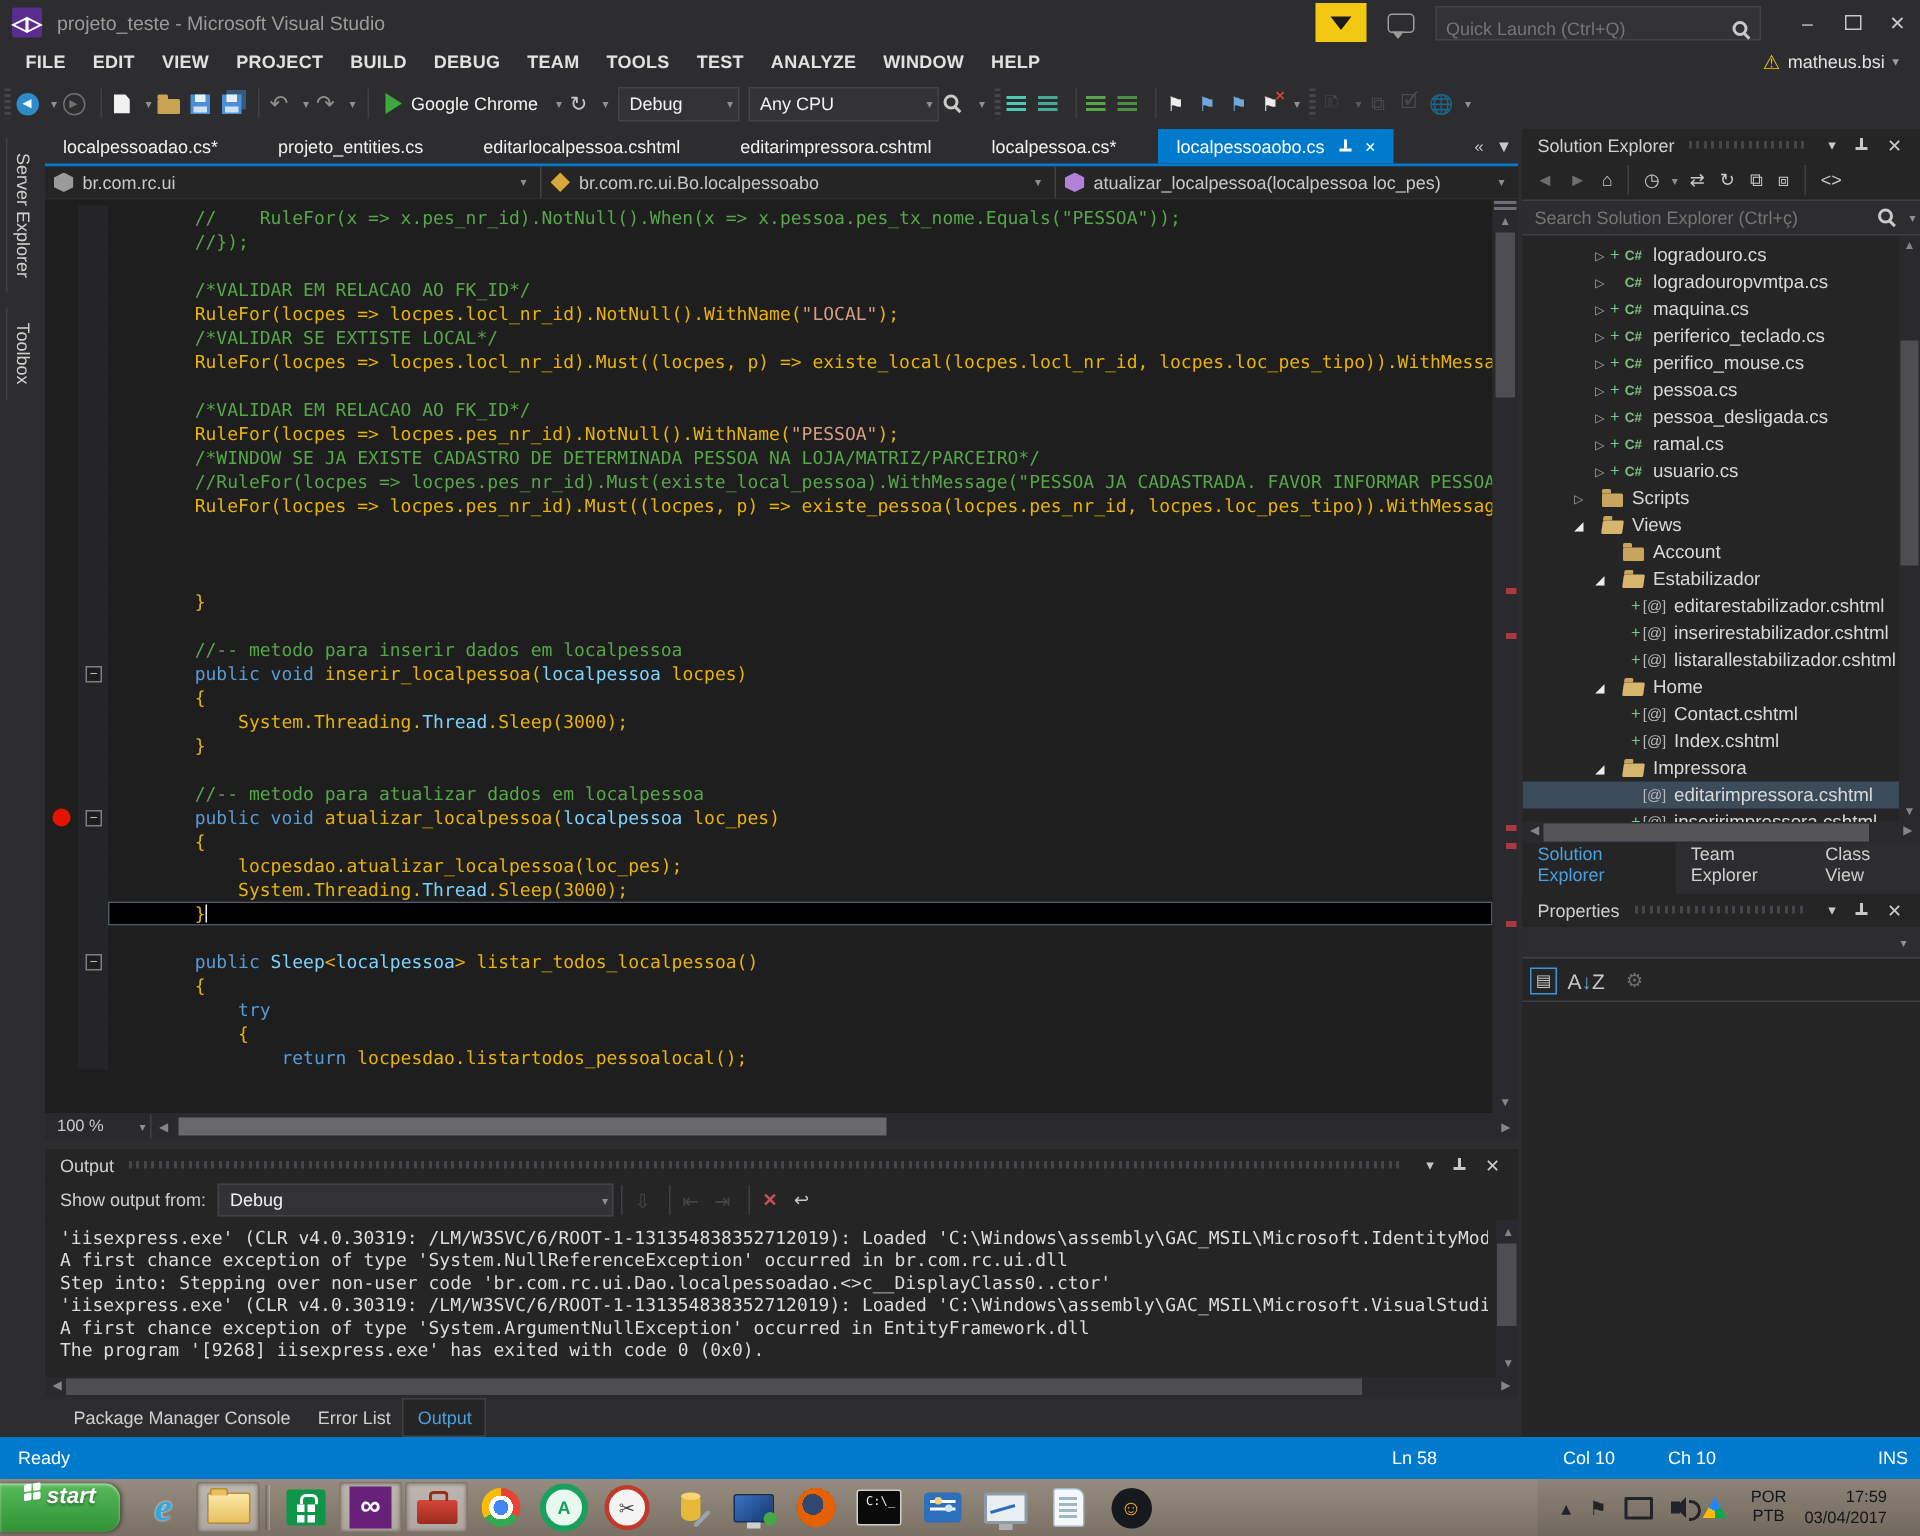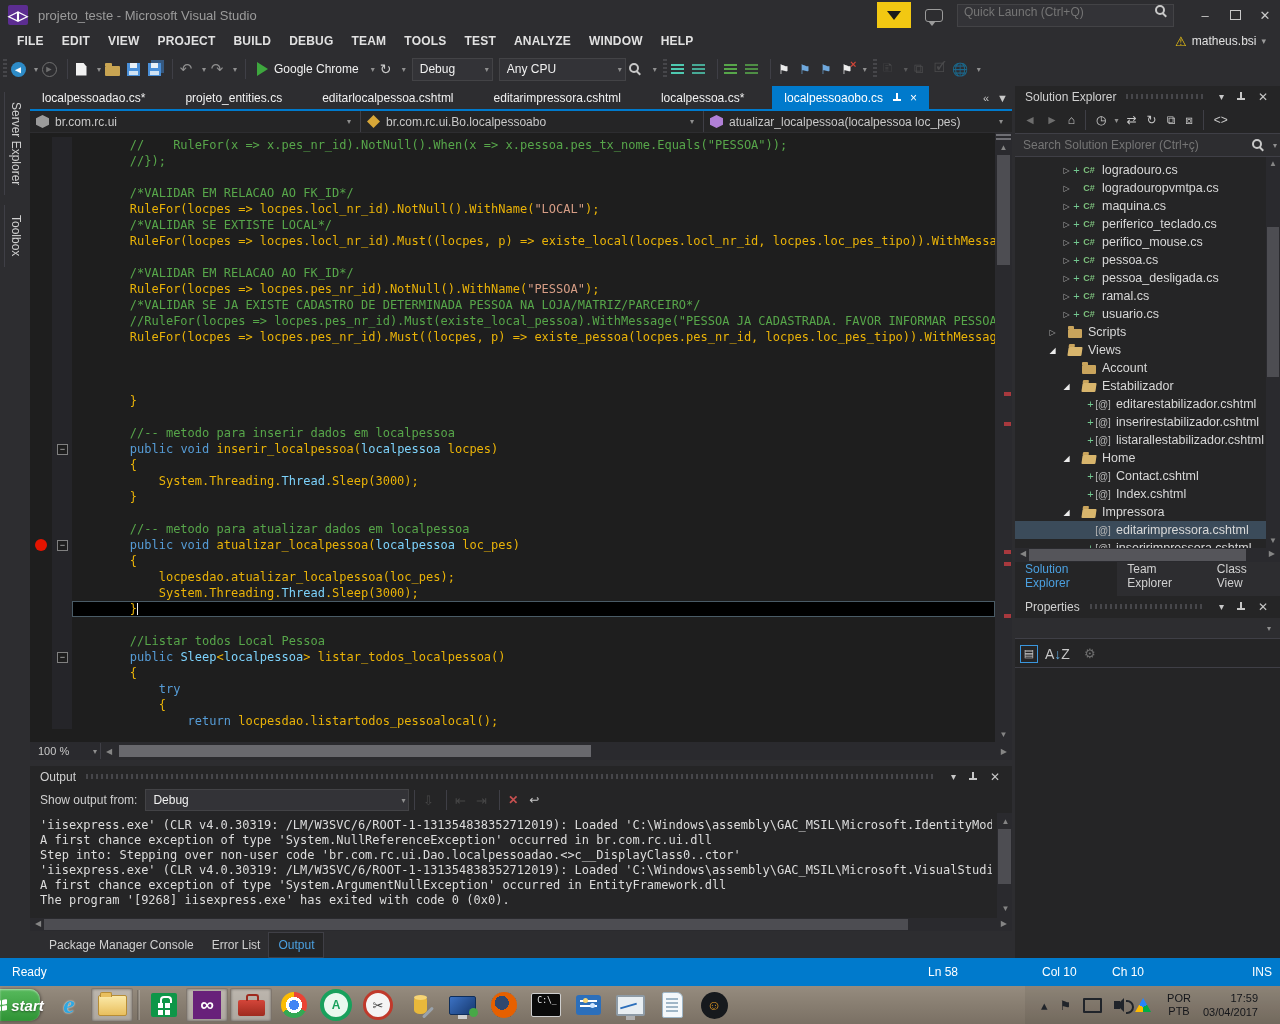--- a/index.html
+++ b/index.html
@@ -8,21 +8,21 @@
 
   
   #titlebar{position:absolute;left:0;top:0;width:1280px;height:30px;background:#2D2D30;display:flex;align-items:center;}
   #vs-logo{width:20px;height:20px;margin:0 10px 0 8px;background:#5C2D91;display:flex;align-items:center;justify-content:center;color:#fff;font-size:13px;font-weight:bold;border-radius:2px;}
   #title-text{color:#9B9B9B;font-size:13px;}
   #tbar-right{margin-left:auto;display:flex;align-items:center;height:30px;}
   .fb-btn{width:34px;height:26px;background:#F2C812;display:flex;align-items:center;justify-content:center;margin-right:14px;}
   .funnel{width:0;height:0;border-left:7px solid transparent;border-right:7px solid transparent;border-top:9px solid #1A1A1A;}
   .bubble{width:16px;height:11px;border:1.5px solid #9B9B9B;border-radius:3px;position:relative;margin-right:14px;}
   .bubble::after{content:"";position:absolute;left:2px;bottom:-5px;border-left:4px solid transparent;border-right:4px solid transparent;border-top:5px solid #9B9B9B;}
-  .ql-box{width:215px;height:21px;background:#333337;border:1px solid #434346;display:flex;align-items:flex-start;margin-right:16px;}
+  .ql-box{width:215px;height:21px;background:#333337;border:1px solid #434346;display:flex;align-items:flex-end;margin-right:16px;}
   .ql-box input{flex:1;background:transparent;border:none;outline:none;color:#999;font-size:12px;padding:0 6px;font-family:"Liberation Sans",sans-serif;}
   .mag{width:12px;height:12px;position:relative;display:inline-block;margin-right:6px;}
   .mag::before{content:"";position:absolute;width:6px;height:6px;border:2px solid #C8C8C8;border-radius:50%;left:0;top:0;}
   .mag::after{content:"";position:absolute;width:5px;height:2px;background:#C8C8C8;transform:rotate(45deg);left:7px;top:9px;}
   .wbtn{width:30px;height:26px;color:#C8C8C8;display:flex;align-items:center;justify-content:center;font-size:13px;}
   .restore-g{width:9px;height:8px;border:1px solid #C8C8C8;position:relative;background:#2D2D30;}
   .restore-g::before{content:"";position:absolute;left:2px;top:-3px;width:9px;height:8px;border:1px solid #C8C8C8;z-index:-1;}
 
   
   #menubar{position:absolute;left:0;top:30px;width:1280px;height:22px;background:#2D2D30;display:flex;align-items:center;font-size:12px;color:#E1E1E1;}
@@ -174,21 +174,21 @@
   .pr-wrench{color:#6E6E6E;font-size:13px;}
   #props-body{flex:1;background:#252526;}
 
   
   #statusbar{position:absolute;left:0;top:958px;width:1280px;height:28px;background:#007ACC;color:#FFF;font-size:12px;}
   #sb-ready{position:absolute;left:12px;top:7px;}
   .sb-it{position:absolute;top:7px;}
 
   
   #taskbar{position:absolute;left:0;top:986px;width:1280px;height:38px;background:linear-gradient(180deg,#968C7F 0%,#897F72 45%,#7A7064 100%);display:flex;align-items:center;}
-  #startbtn{width:40px;height:32px;margin-right:8px;border-radius:0 10px 10px 0;background:linear-gradient(180deg,#57BA5C,#2F9335);display:flex;align-items:center;justify-content:center;box-shadow:inset 0 1px 2px rgba(255,255,255,.5),1px 0 3px rgba(0,0,0,.4);}
+  #startbtn{width:80px;height:32px;margin-right:8px;border-radius:0 10px 10px 0;background:linear-gradient(180deg,#57BA5C,#2F9335);display:flex;align-items:flex-start;justify-content:center;box-shadow:inset 0 1px 2px rgba(255,255,255,.5),1px 0 3px rgba(0,0,0,.4);}
   .winflag{display:grid;grid-template-columns:5px 5px;grid-template-rows:5px 5px;gap:1px;transform:skewY(-8deg);margin-right:4px;}
   .winflag span{background:#FFF;border-radius:1px;}
   #startbtn b{color:#FFF;font-size:15px;font-style:italic;text-shadow:0 1px 2px rgba(0,0,0,.4);}
   .tb-btn{width:40px;height:32px;margin:0 1px;display:flex;align-items:center;justify-content:center;border-radius:2px;}
   .tb-btn.pressed{background:rgba(255,255,255,.38);box-shadow:inset 0 0 3px rgba(0,0,0,.45);border:1px solid rgba(80,70,60,.55);}
   .tb-div{width:3px;height:30px;margin:0 3px;background:linear-gradient(90deg,rgba(0,0,0,.25),rgba(255,255,255,.3));}
   .ticon{position:relative;display:flex;align-items:center;justify-content:center;}
   .t-internet-explorer::before{content:"e";font:italic bold 26px "Liberation Serif",serif;color:#2FA7E0;text-shadow:0 0 2px #fff;}
   .t-file-explorer{width:27px;height:19px;background:linear-gradient(180deg,#FBE9A8,#E9BF5E);border:1px solid #B78D36;border-radius:2px;position:relative;}
   .t-file-explorer::before{content:"";position:absolute;top:-4px;left:1px;width:10px;height:4px;background:#E9BF5E;border:1px solid #B78D36;border-bottom:none;border-radius:2px 2px 0 0;}
@@ -480,21 +480,21 @@
               <div class="code-text"><span class="tok-cmt">        /*VALIDAR EM RELACAO AO FK_ID*/</span></div>
             </div>
             <div class="code-line">
               <div class="gutter"></div>
               <div class="foldcol"></div>
               <div class="code-text"><span class="tok-pln">        RuleFor(locpes =&gt; locpes.pes_nr_id).NotNull().WithName(</span><span class="tok-str">"PESSOA"</span><span class="tok-pln">);</span></div>
             </div>
             <div class="code-line">
               <div class="gutter"></div>
               <div class="foldcol"></div>
-              <div class="code-text"><span class="tok-cmt">        /*VALIDAR SE JA EXISTE CADASTRO DE DETERMINADA PESSOA NA LOJA/MATRIZ/PARCEIRO*/</span></div>
+              <div class="code-text"><span class="tok-cmt">        /*WINDOW SE JA EXISTE CADASTRO DE DETERMINADA PESSOA NA LOJA/MATRIZ/PARCEIRO*/</span></div>
             </div>
             <div class="code-line">
               <div class="gutter"></div>
               <div class="foldcol"></div>
               <div class="code-text"><span class="tok-cmt">        //RuleFor(locpes =&gt; locpes.pes_nr_id).Must(existe_local_pessoa).WithMessage("PESSOA JA CADASTRADA. FAVOR INFORMAR PESSOA</span></div>
             </div>
             <div class="code-line">
               <div class="gutter"></div>
               <div class="foldcol"></div>
               <div class="code-text"><span class="tok-pln">        RuleFor(locpes =&gt; locpes.pes_nr_id).Must((locpes, p) =&gt; existe_pessoa(locpes.pes_nr_id, locpes.loc_pes_tipo)).WithMessag</span></div>
@@ -587,25 +587,20 @@
             </div>
             <div class="code-line">
               <div class="gutter"></div>
               <div class="foldcol"></div>
               <div class="code-text current"><span class="tok-pln">        }</span><span class="caret-i"></span></div>
             </div>
             <div class="code-line">
               <div class="gutter"></div>
               <div class="foldcol"></div>
               <div class="code-text"></div>
-            </div>
-            <div class="code-line">
-              <div class="gutter"></div>
-              <div class="foldcol"></div>
-              <div class="code-text"><span class="tok-cmt">        //Listar todos Local Pessoa</span></div>
             </div>
             <div class="code-line">
               <div class="gutter"></div>
               <div class="foldcol">
                 <span class="foldbox">−</span>
               </div>
               <div class="code-text"><span class="tok-pln">        </span><span class="tok-kw">public</span><span class="tok-pln"> </span><span class="tok-typ">Sleep</span><span class="tok-pln">&lt;</span><span class="tok-typ">localpessoa</span><span class="tok-pln">&gt; listar_todos_localpessoa()</span></div>
             </div>
             <div class="code-line">
               <div class="gutter"></div>

